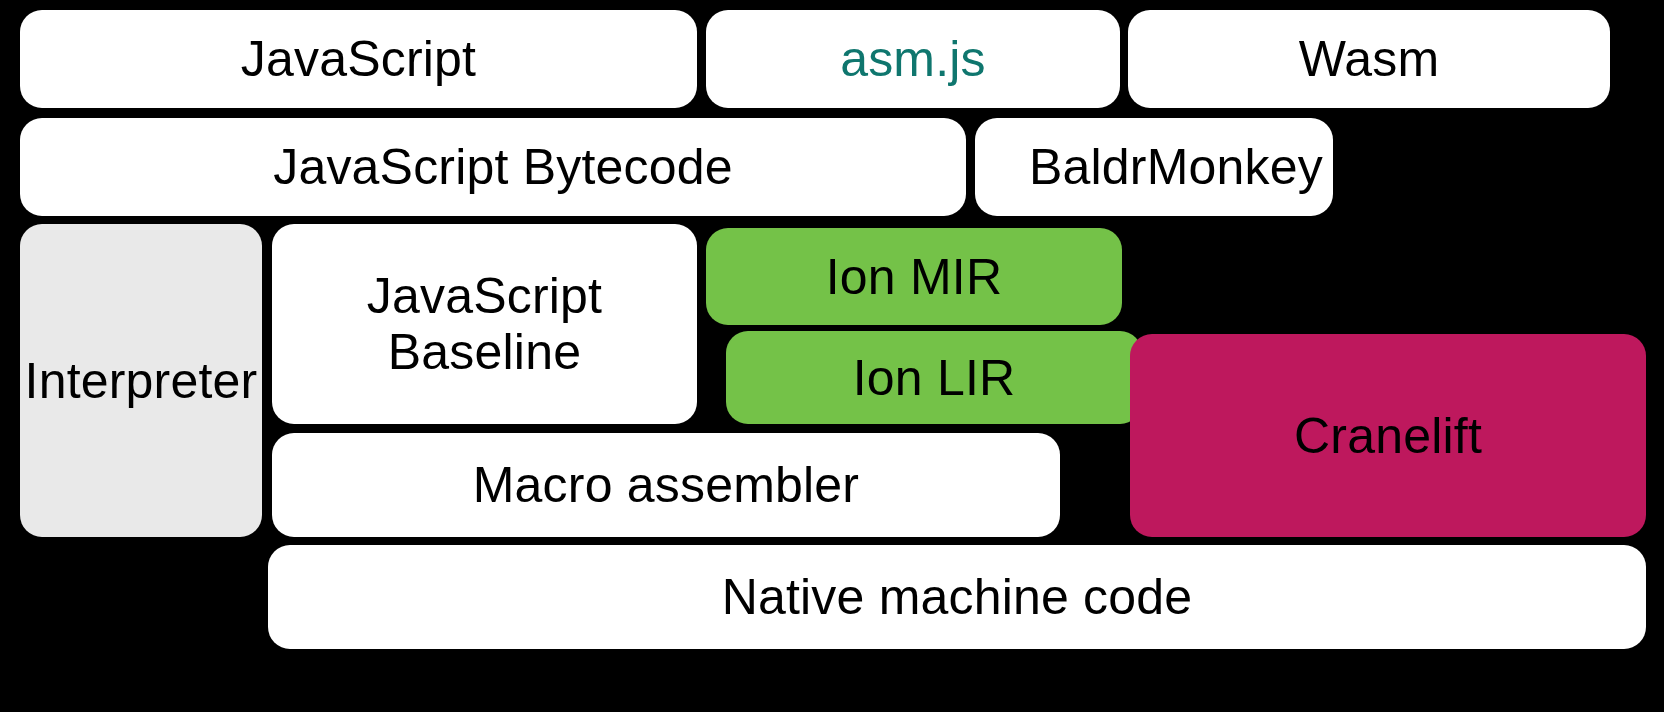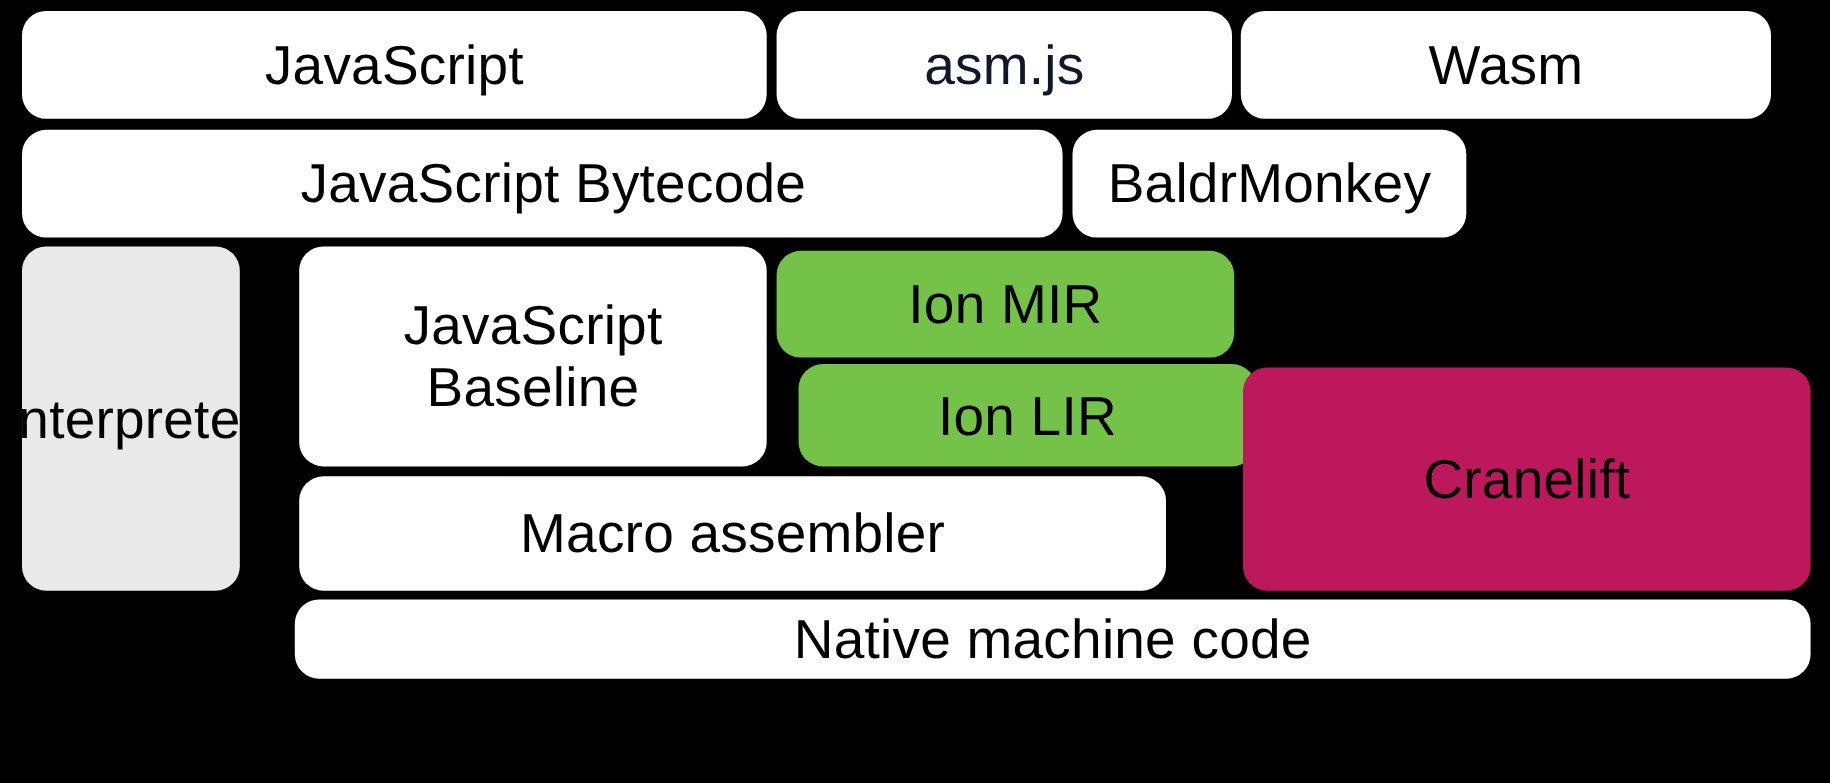--- a/index.html
+++ b/index.html
@@ -37,25 +37,25 @@
   .node.grey    { background: #e9e9e9; }
   .node.green   { background: #74c248; text-align: center; }
   .node.pink    { background: #f4798e; }
   .node .label  { display: block; padding: 0 10px; }
 </style>
 </head>
 <body>
 
 <div id="diagram" style="background: rgb(0, 0, 0);">
     <div class="node white" style="left: 20px; top: 10px; width: 677px; height: 98px; background: rgb(255, 255, 255); color: rgb(0, 0, 0);"><span class="label">JavaScript</span></div>
-    <div class="node white" style="left: 706px; top: 10px; width: 414px; height: 98px; background: rgb(255, 255, 255); color: #0f172a;"><span class="label">asm.js</span></div>
+    <div class="node white" style="left: 706px; top: 10px; width: 414px; height: 98px; background: rgb(255, 255, 255); color: #0f766e;"><span class="label">asm.js</span></div>
     <div class="node white" style="left: 1128px; top: 10px; width: 482px; height: 98px; background: rgb(255, 255, 255); color: rgb(0, 0, 0);"><span class="label">Wasm</span></div>
     <div class="node white" style="left: 20px; top: 118px; width: 946px; height: 98px; background: rgb(255, 255, 255); color: rgb(0, 0, 0); padding-left: 20px;"><span class="label">JavaScript Bytecode</span></div>
-    <div class="node white" style="left: 975px; top: 118px; width: 358px; height: 98px; background: rgb(255, 255, 255); color: rgb(0, 0, 0);"><span class="label">BaldrMonkey</span></div>
-    <div class="node grey" style="left: 20px; top: 224px; width: 198px; height: 313px; background: rgb(233, 233, 233); color: rgb(0, 0, 0);"><span class="label">Interpreter</span></div>
+    <div class="node white" style="left: 975px; top: 118px; width: 358px; height: 98px; background: rgb(255, 255, 255); color: rgb(0, 0, 0); justify-content: flex-end;"><span class="label">BaldrMonkey</span></div>
+    <div class="node grey" style="left: 20px; top: 224px; width: 242px; height: 313px; background: rgb(233, 233, 233); color: rgb(0, 0, 0);"><span class="label">Interpreter</span></div>
     <div class="node white" style="left: 272px; top: 224px; width: 425px; height: 200px; background: rgb(255, 255, 255); color: rgb(0, 0, 0);"><span class="label">JavaScript
 Baseline</span></div>
     <div class="node green" style="left: 706px; top: 228px; width: 416px; height: 97px; background: rgb(116, 194, 72); color: rgb(0, 0, 0);"><span class="label">Ion MIR</span></div>
     <div class="node green" style="left: 706px; top: 331px; width: 416px; height: 93px; background: rgb(116, 194, 72); color: rgb(0, 0, 0); margin-left: 20px;"><span class="label">Ion LIR</span></div>
     <div class="node white" style="left: 272px; top: 433px; width: 788px; height: 104px; background: rgb(255, 255, 255); color: rgb(0, 0, 0);"><span class="label">Macro assembler</span></div>
     <div class="node pink" style="left: 1130px; top: 334px; width: 516px; height: 203px; background: #be185d; color: rgb(0, 0, 0);"><span class="label">Cranelift</span></div>
-    <div class="node white" style="left: 268px; top: 545px; width: 1378px; height: 72px; background: rgb(255, 255, 255); color: rgb(0, 0, 0); justify-content: center;"><span class="label">Native machine code</span></div>
+    <div class="node white" style="left: 268px; top: 545px; width: 1378px; height: 104px; background: rgb(255, 255, 255); color: rgb(0, 0, 0); justify-content: center;"><span class="label">Native machine code</span></div>
   </div>
 
 </body></html>

